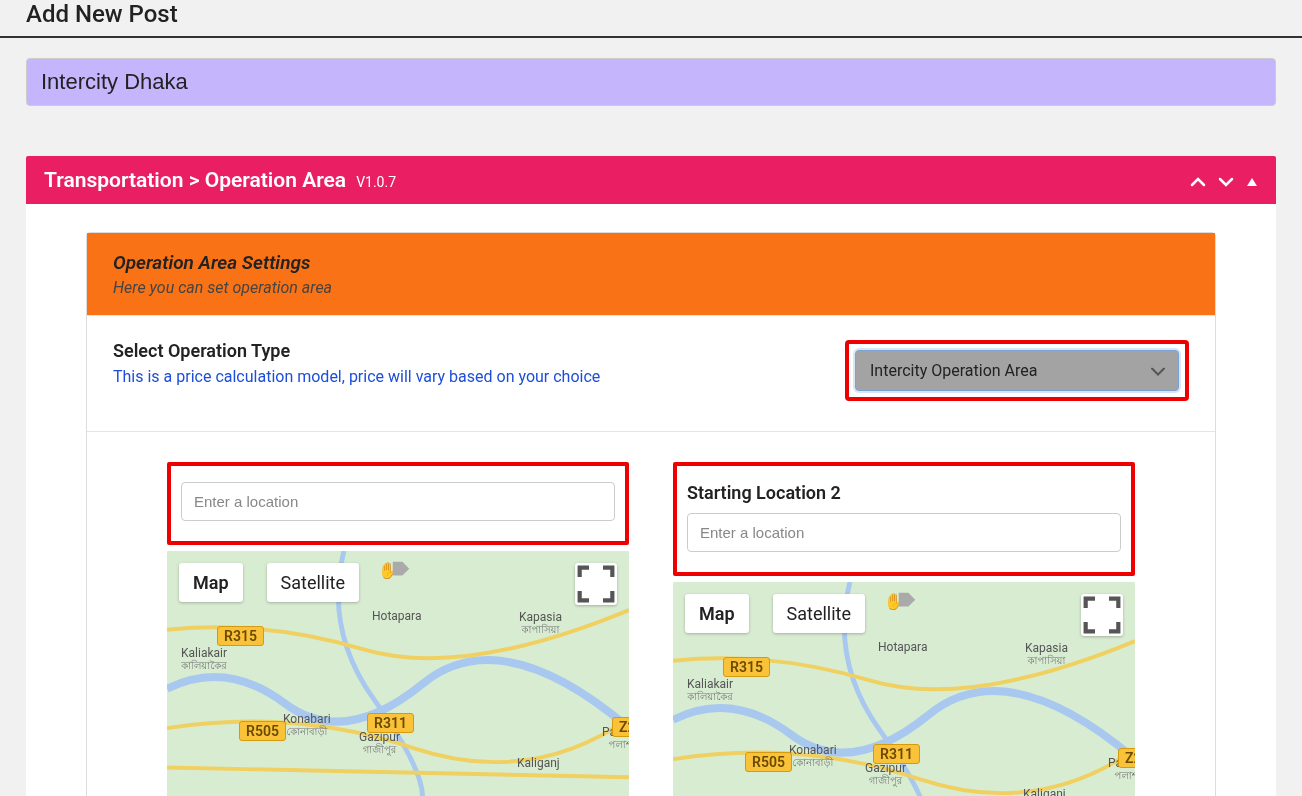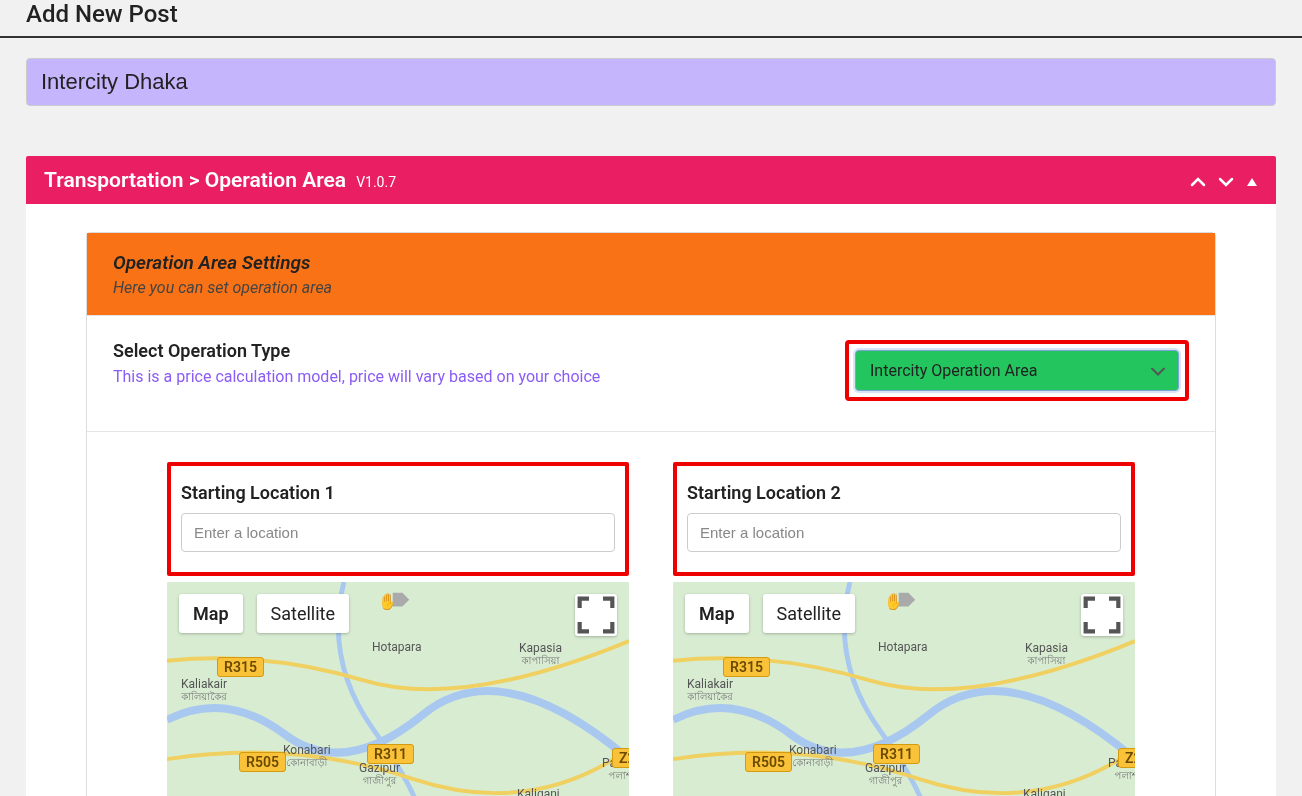--- a/index.html
+++ b/index.html
@@ -96,36 +96,36 @@
     align-items: flex-start;
   }
   .row-left h4 {
     font-size: 18px;
     font-weight: 600;
     color: #222;
     margin-bottom: 6px;
   }
   .row-left p {
     font-size: 16px;
-    color: #8b5cf6;
+    color: #1d4ed8;
   }
   .highlight-red {
     border: 4px solid #e00;
     border-radius: 4px;
     padding: 6px;
   }
   .select-wrap {
     position: relative;
     width: 324px;
   }
   .select-box {
     width: 100%;
     border: 1px solid #7aa3d4;
     border-radius: 4px;
-    background: #22c55e;
+    background: #a3a3a3;
     padding: 10px 36px 10px 14px;
     font-size: 16px;
     color: #222;
     box-shadow: 0 0 0 2px rgba(100,150,220,0.25);
     cursor: pointer;
     display: flex;
     align-items: center;
   }
   .select-box .chev {
     position: absolute;
@@ -171,21 +171,21 @@
     background: #cfe8c9;
     overflow: hidden;
     border-radius: 2px;
   }
   .map-wrap svg { position: absolute; top:0; left:0; width:100%; height:100%; }
   .map-controls-left {
     position: absolute;
     top: 12px;
     left: 12px;
     display: flex;
-    gap: 14px;
+    gap: 24px;
     z-index: 5;
   }
   .map-btn {
     background: #fff;
     border-radius: 3px;
     padding: 9px 14px;
     font-size: 18px;
     font-weight: 500;
     color: #222;
     cursor: pointer;
@@ -296,21 +296,20 @@
             </span>
           </div>
         </div>
       </div>
     </div>
 
     <div class="locations">
 
       <div class="loc-block">
         <div class="loc-highlight">
-          <h4>Starting Location 1</h4>
           <input type="text" class="loc-input" placeholder="Enter a location" style="">
         </div>
         <div class="map-wrap">
           <svg viewBox="0 0 470 250" preserveAspectRatio="none">
             <rect width="470" height="250" fill="#d8ecd2"></rect>
             <path d="M0 140 Q60 110 120 155 T260 135 T470 180" stroke="#a8c8f0" stroke-width="8" fill="none"></path>
             <path d="M180 0 Q160 80 210 150 T260 250" stroke="#a8c8f0" stroke-width="5" fill="none"></path>
             <path d="M0 80 Q100 70 200 100 T470 60" stroke="#f0d060" stroke-width="4" fill="none"></path>
             <path d="M0 180 Q130 160 250 200 T470 170" stroke="#f0d060" stroke-width="4" fill="none"></path>
             <path d="M0 220 L470 230" stroke="#f0d060" stroke-width="4" fill="none"></path>

